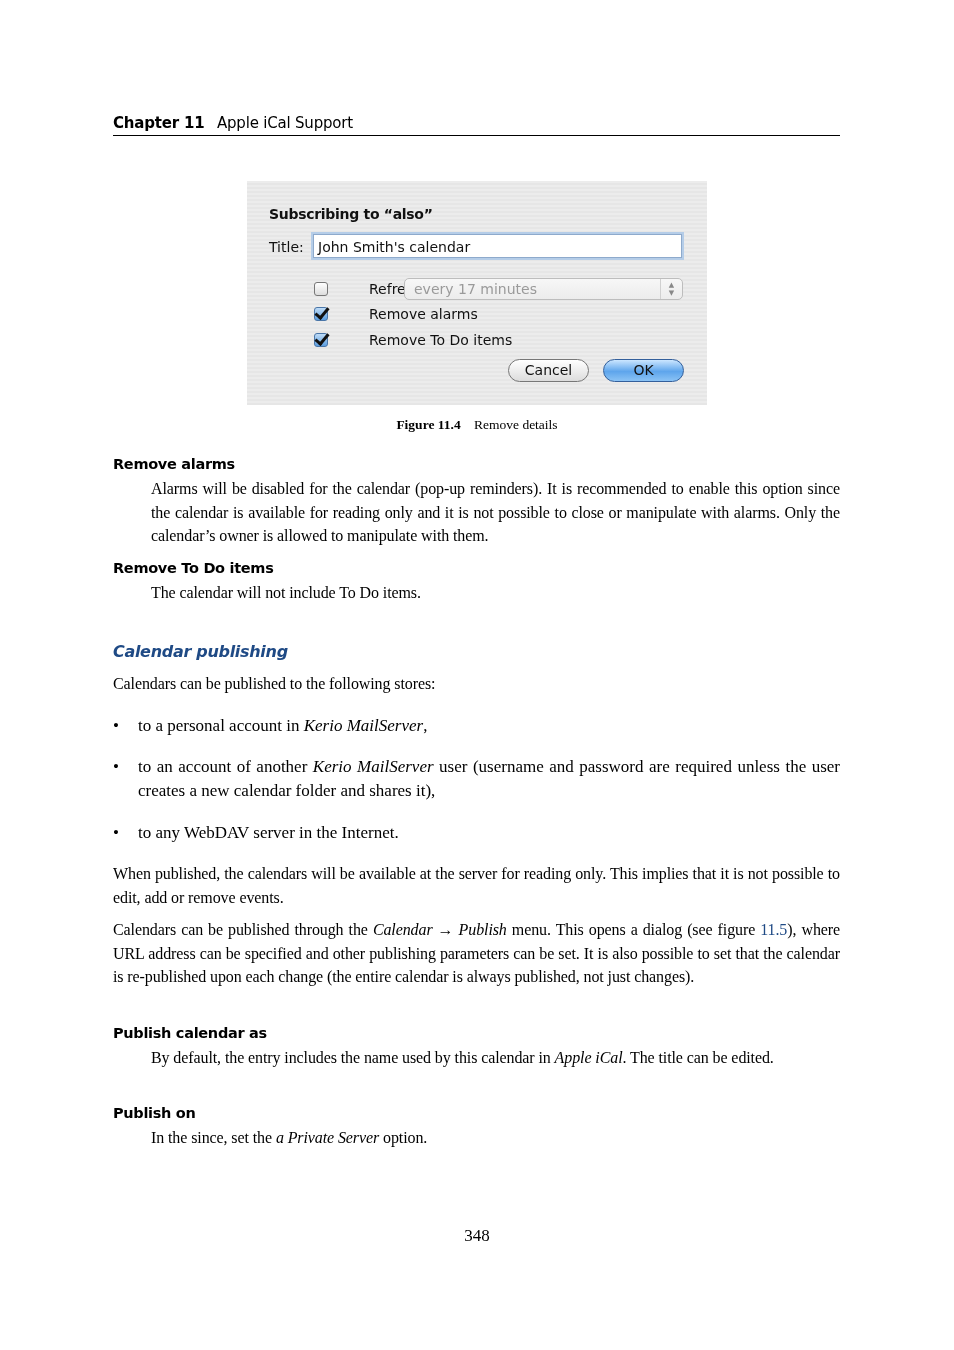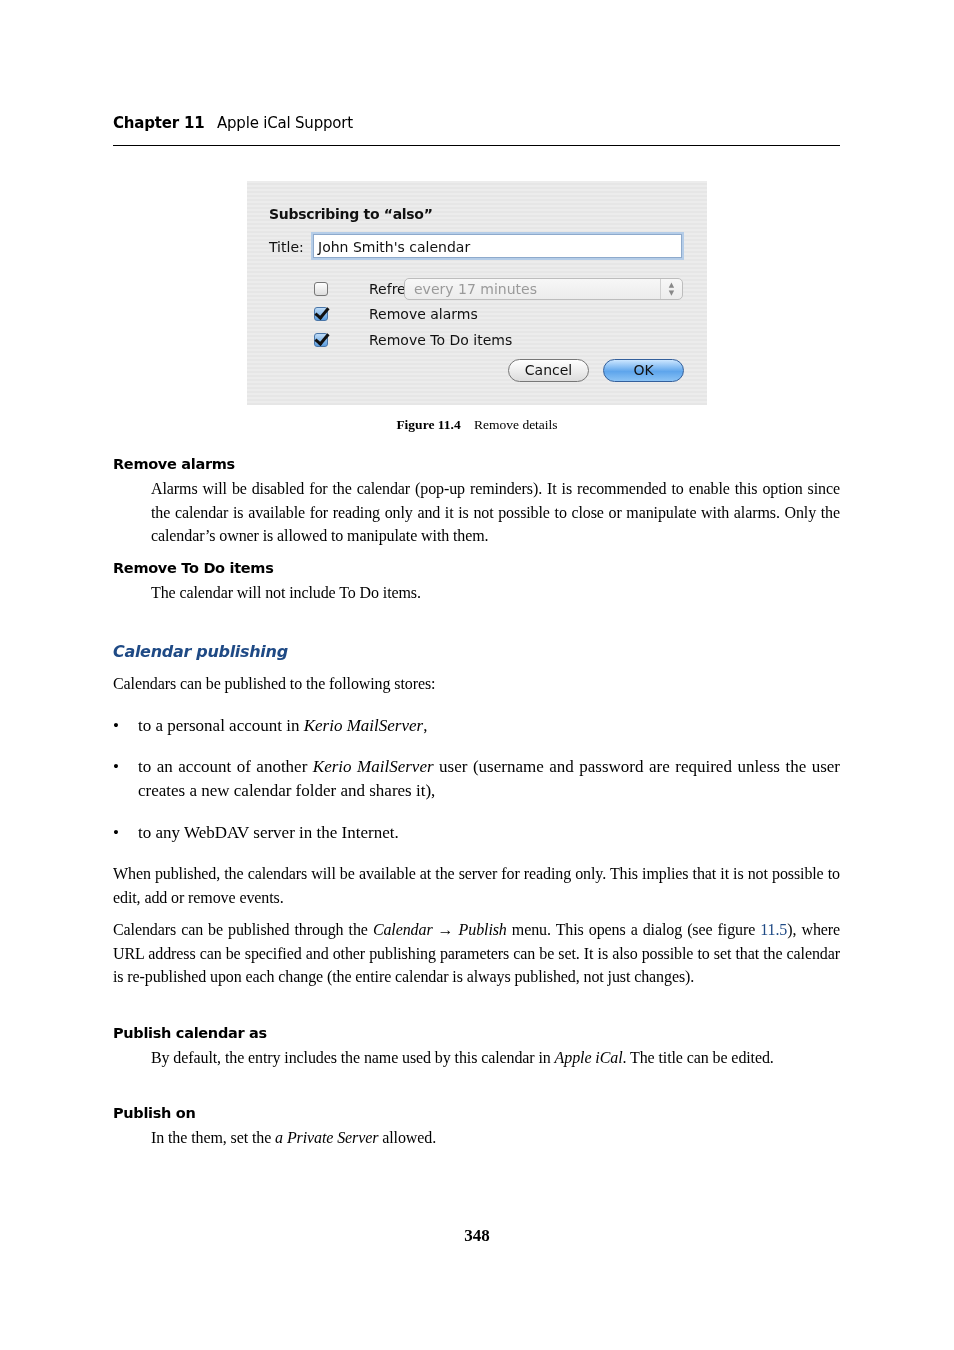--- a/index.html
+++ b/index.html
@@ -1,21 +1,21 @@
 <!DOCTYPE html>
 <html><head>
 <meta charset="utf-8">
 <style>
   html, body { margin: 0; padding: 0; background: #ffffff; }
   body { width: 954px; height: 1350px; position: relative; overflow: hidden; color: #000; }
 
   .running-header {
     position: absolute; left: 113px; top: 114px; width: 727px;
     font-family: "DejaVu Sans", sans-serif; font-size: 15px;
-    border-bottom: 1px solid #000; padding-bottom: 13px; letter-spacing: -0.2px;
+    border-bottom: 1px solid #000; padding-bottom: 3px; letter-spacing: -0.2px;
   }
   .running-header .chap { font-weight: bold; margin-right: 8px; }
 
   
   .dialog {
     position: absolute; left: 247px; top: 181px; width: 460px; height: 224px;
     background: repeating-linear-gradient(180deg, #ececec 0px, #ececec 2px, #e6e6e6 2px, #e6e6e6 4px);
     font-family: "DejaVu Sans", sans-serif; color: #111;
   }
   .dlg-title { position: absolute; left: 22px; top: 25px; font-size: 14px; font-weight: bold; letter-spacing: -0.3px; }
@@ -62,21 +62,21 @@
   .indent { left: 151px; width: 689px; }
   .full { left: 113px; width: 727px; }
   .section-title {
     position: absolute; left: 113px; top: 642px; font-family: "DejaVu Sans", sans-serif;
     font-size: 16px; font-weight: bold; font-style: italic; color: #1f4a85; letter-spacing: -0.3px;
   }
   .bullet { position: absolute; left: 113px; width: 727px; font-family: "Liberation Serif", serif; font-size: 17px; line-height: 23.7px; }
   .bullet .dot { position: absolute; left: 0; top: 0; }
   .bullet .txt { position: absolute; left: 25px; width: 702px; text-align: justify; }
   .link { color: #1f4a85; }
-  .page-num { position: absolute; left: 0; width: 954px; top: 1226px; text-align: center; font-family: "Liberation Serif", serif; font-weight: bold; font-size: 17px; }
+  .page-num { position: absolute; left: 0; width: 954px; top: 1226px; text-align: center; font-family: "Liberation Serif", serif; font-weight: normal; font-size: 17px; }
 </style>
 </head>
 <body>
 
 <div class="running-header">
   <span class="chap">Chapter 11</span>
   <span>Apple iCal Support</span>
 </div>
 
 <div class="dialog">
@@ -139,16 +139,16 @@
   <span>Calendars can be published through the </span><i>Calendar</i><span> → </span><i>Publish</i><span> menu.  This opens a dialog (see figure </span><span class="link">11.5</span><span>), where URL address can be specified and other publishing parameters can be set. It is also possible to set that the calendar is re-published upon each change (the entire calendar is always published, not just changes).</span>
 </div>
 
 <div class="term" style="top:1025px;">Publish calendar as</div>
 <div class="para indent" style="top:1046px;">
   <span>By default, the entry includes the name used by this calendar in </span><i>Apple iCal</i><span>. The title can be edited.</span>
 </div>
 
 <div class="term" style="top:1105px;">Publish on</div>
 <div class="para indent" style="top:1126px;">
-  <span>In the them, set the </span><i>a Private Server</i><span> allowed.</span>
+  <span>In the since, set the </span><i>a Private Server</i><span> option.</span>
 </div>
 
 <div class="page-num">348</div>
 
 </body></html>

